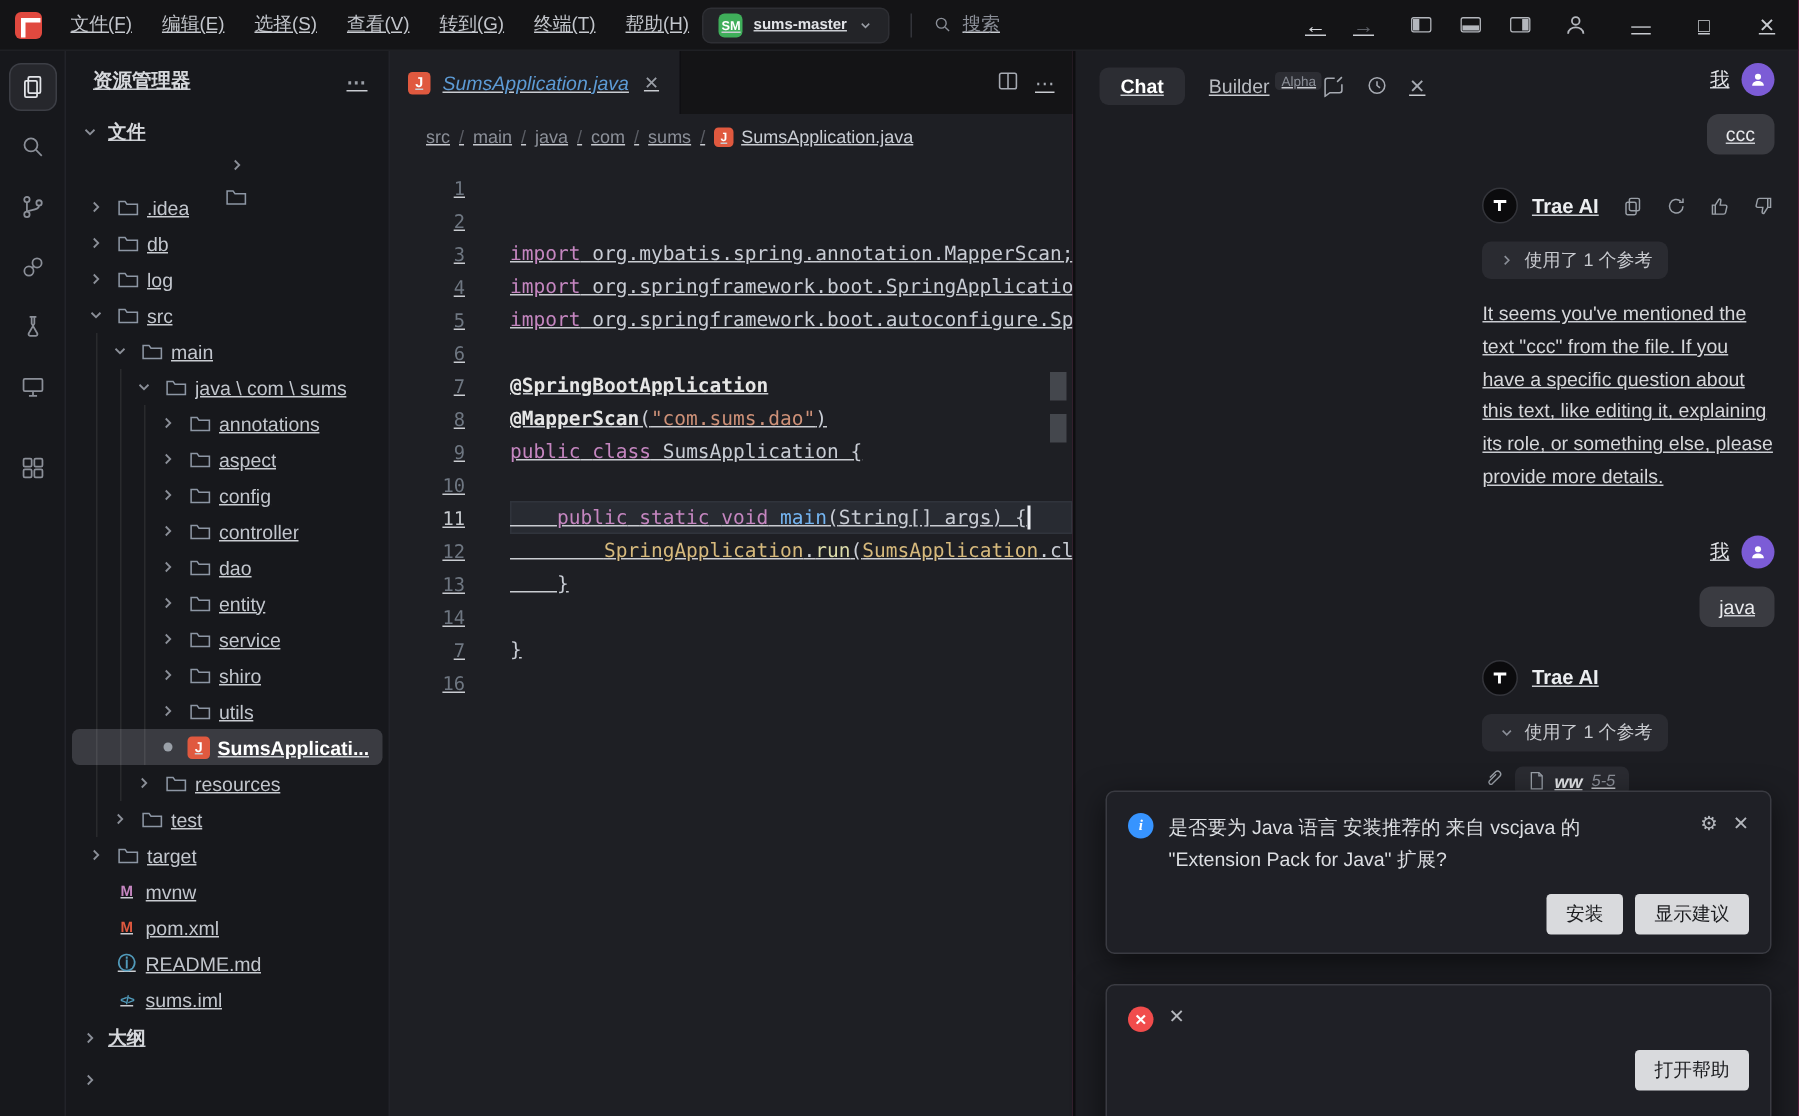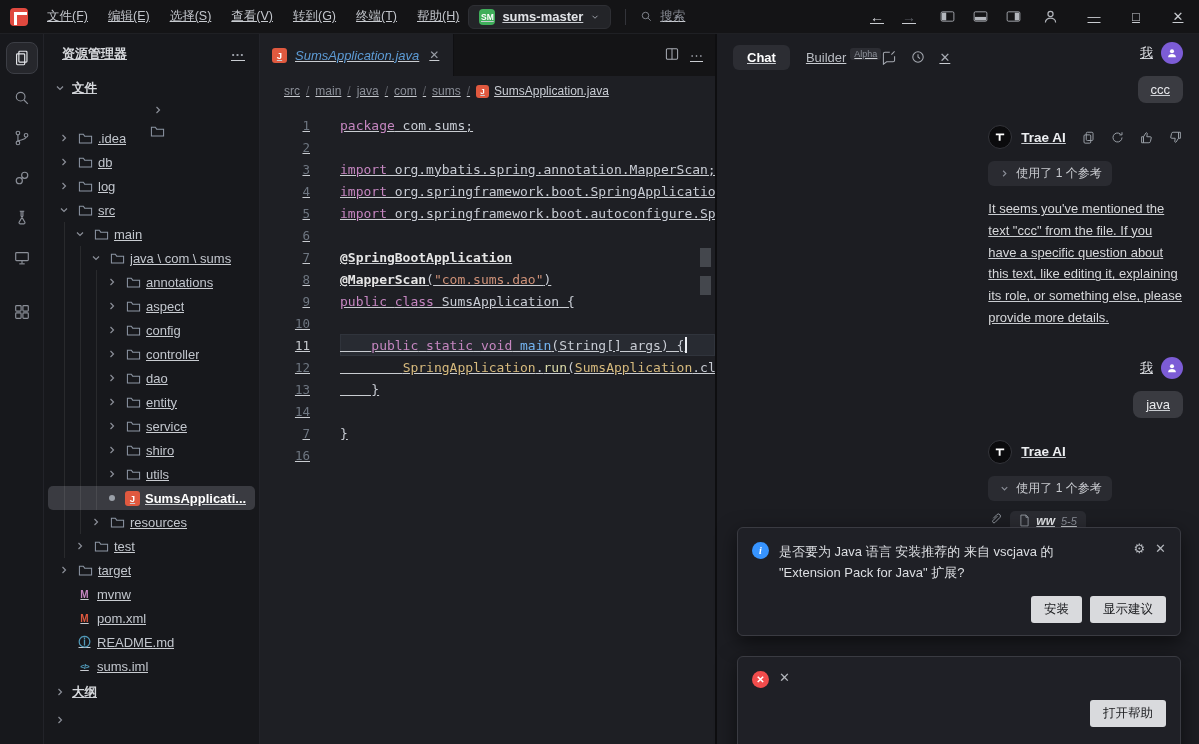--- a/index.html
+++ b/index.html
@@ -9,21 +9,21 @@
 
   
   .titlebar { height:34px; background:#141416; display:flex; align-items:center; padding:0 0 0 10px; border-bottom:1px solid #1f2024; }
   .app-logo { width:18px; height:18px; background:#e0493f; border-radius:4px; margin-right:10px; position:relative; flex:none; }
   .app-logo::after { content:""; position:absolute; left:4px; top:4px; width:10px; height:10px; border-left:3px solid #fff; border-top:3px solid #fff; }
   .menus { display:flex; gap:2px; }
   .menus span { padding:3px 9px; color:#c3c6cc; font-size:12.5px; border-radius:4px; cursor:default; }
   .tb-center { display:flex; align-items:center; gap:14px; }
   .project-pill { display:flex; align-items:center; gap:7px; background:#232428; border:1px solid #2e2f34; border-radius:6px; padding:3px 10px; }
   .proj-badge { width:16px; height:16px; border-radius:4px; background:#3fae5a; color:#fff; font-size:8.5px; font-weight:bold; display:flex; align-items:center; justify-content:center; }
-  .proj-name { color:#e2e4e8; font-size:13px; font-weight:600; }
+  .proj-name { color:#e2e4e8; font-size:10px; font-weight:600; }
   .tb-divider { width:1px; height:16px; background:#33343a; }
   .tb-search { display:flex; align-items:center; gap:7px; color:#8b8f98; font-size:12.5px; }
   .tb-right { margin-left:auto; display:flex; align-items:center; }
   .nav-arrow { padding:4px 9px; font-size:14px; color:#d6d8dc; }
   .nav-arrow.dim { color:#5a5d64; }
   .layout-icons { display:flex; align-items:center; gap:4px; margin:0 8px; }
   .layout-icons svg, .tb-person svg { display:block; }
   .icon-btn { padding:4px 6px; border-radius:4px; display:flex; align-items:center; }
   .win-controls { display:flex; margin-left:8px; }
   .win-controls span { width:42px; height:34px; display:flex; align-items:center; justify-content:center; color:#c9ccd1; font-size:13px; }
@@ -609,21 +609,21 @@
           <span>sums</span>
           <span class="sep">/</span>
           <span class="bc-file">
             <span class="fi java" style="width:13px;height:13px;font-size:8px">J</span>
             <span>SumsApplication.java</span>
           </span>
         </div>
       <div class="code">
         <div class="ovr-mark" style="top:142px"></div>
         <div class="ovr-mark" style="top:170px"></div>
-      <div class="code-line"><span class="ln">1</span><span class="lc"><span class="c-kw">package</span><span class="c-pl"> com.sums;</span></span></div>
+      <div class="code-line"><span class="ln">1</span></div>
           <div class="code-line"><span class="ln">2</span><span class="lc"></span></div>
           <div class="code-line"><span class="ln">3</span><span class="lc"><span class="c-kw">import</span><span class="c-pl"> org.mybatis.spring.annotation.MapperScan;</span></span></div>
           <div class="code-line"><span class="ln">4</span><span class="lc"><span class="c-kw">import</span><span class="c-pl"> org.springframework.boot.SpringApplication;</span></span></div>
           <div class="code-line"><span class="ln">5</span><span class="lc"><span class="c-kw">import</span><span class="c-pl"> org.springframework.boot.autoconfigure.SpringBootApplication;</span></span></div>
           <div class="code-line"><span class="ln">6</span><span class="lc"></span></div>
           <div class="code-line"><span class="ln">7</span><span class="lc"><span class="c-ann">@SpringBootApplication</span></span></div>
           <div class="code-line"><span class="ln">8</span><span class="lc"><span class="c-ann">@MapperScan</span><span class="c-pl">(</span><span class="c-str">"com.sums.dao"</span><span class="c-pl">)</span></span></div>
           <div class="code-line"><span class="ln">9</span><span class="lc"><span class="c-kw">public</span><span class="c-pl"> </span><span class="c-kw">class</span><span class="c-pl"> SumsApplication {</span></span></div>
           <div class="code-line"><span class="ln">10</span><span class="lc"></span></div>
           <div class="code-line active"><span class="ln">11</span><span class="lc"><span class="c-pl">    </span><span class="c-kw">public</span><span class="c-pl"> </span><span class="c-kw">static</span><span class="c-pl"> </span><span class="c-kw">void</span><span class="c-pl"> </span><span class="c-fn">main</span><span class="c-pl">(</span><span class="c-typ">String</span><span class="c-pl">[] args) {</span><span class="caret"></span></span></div>

